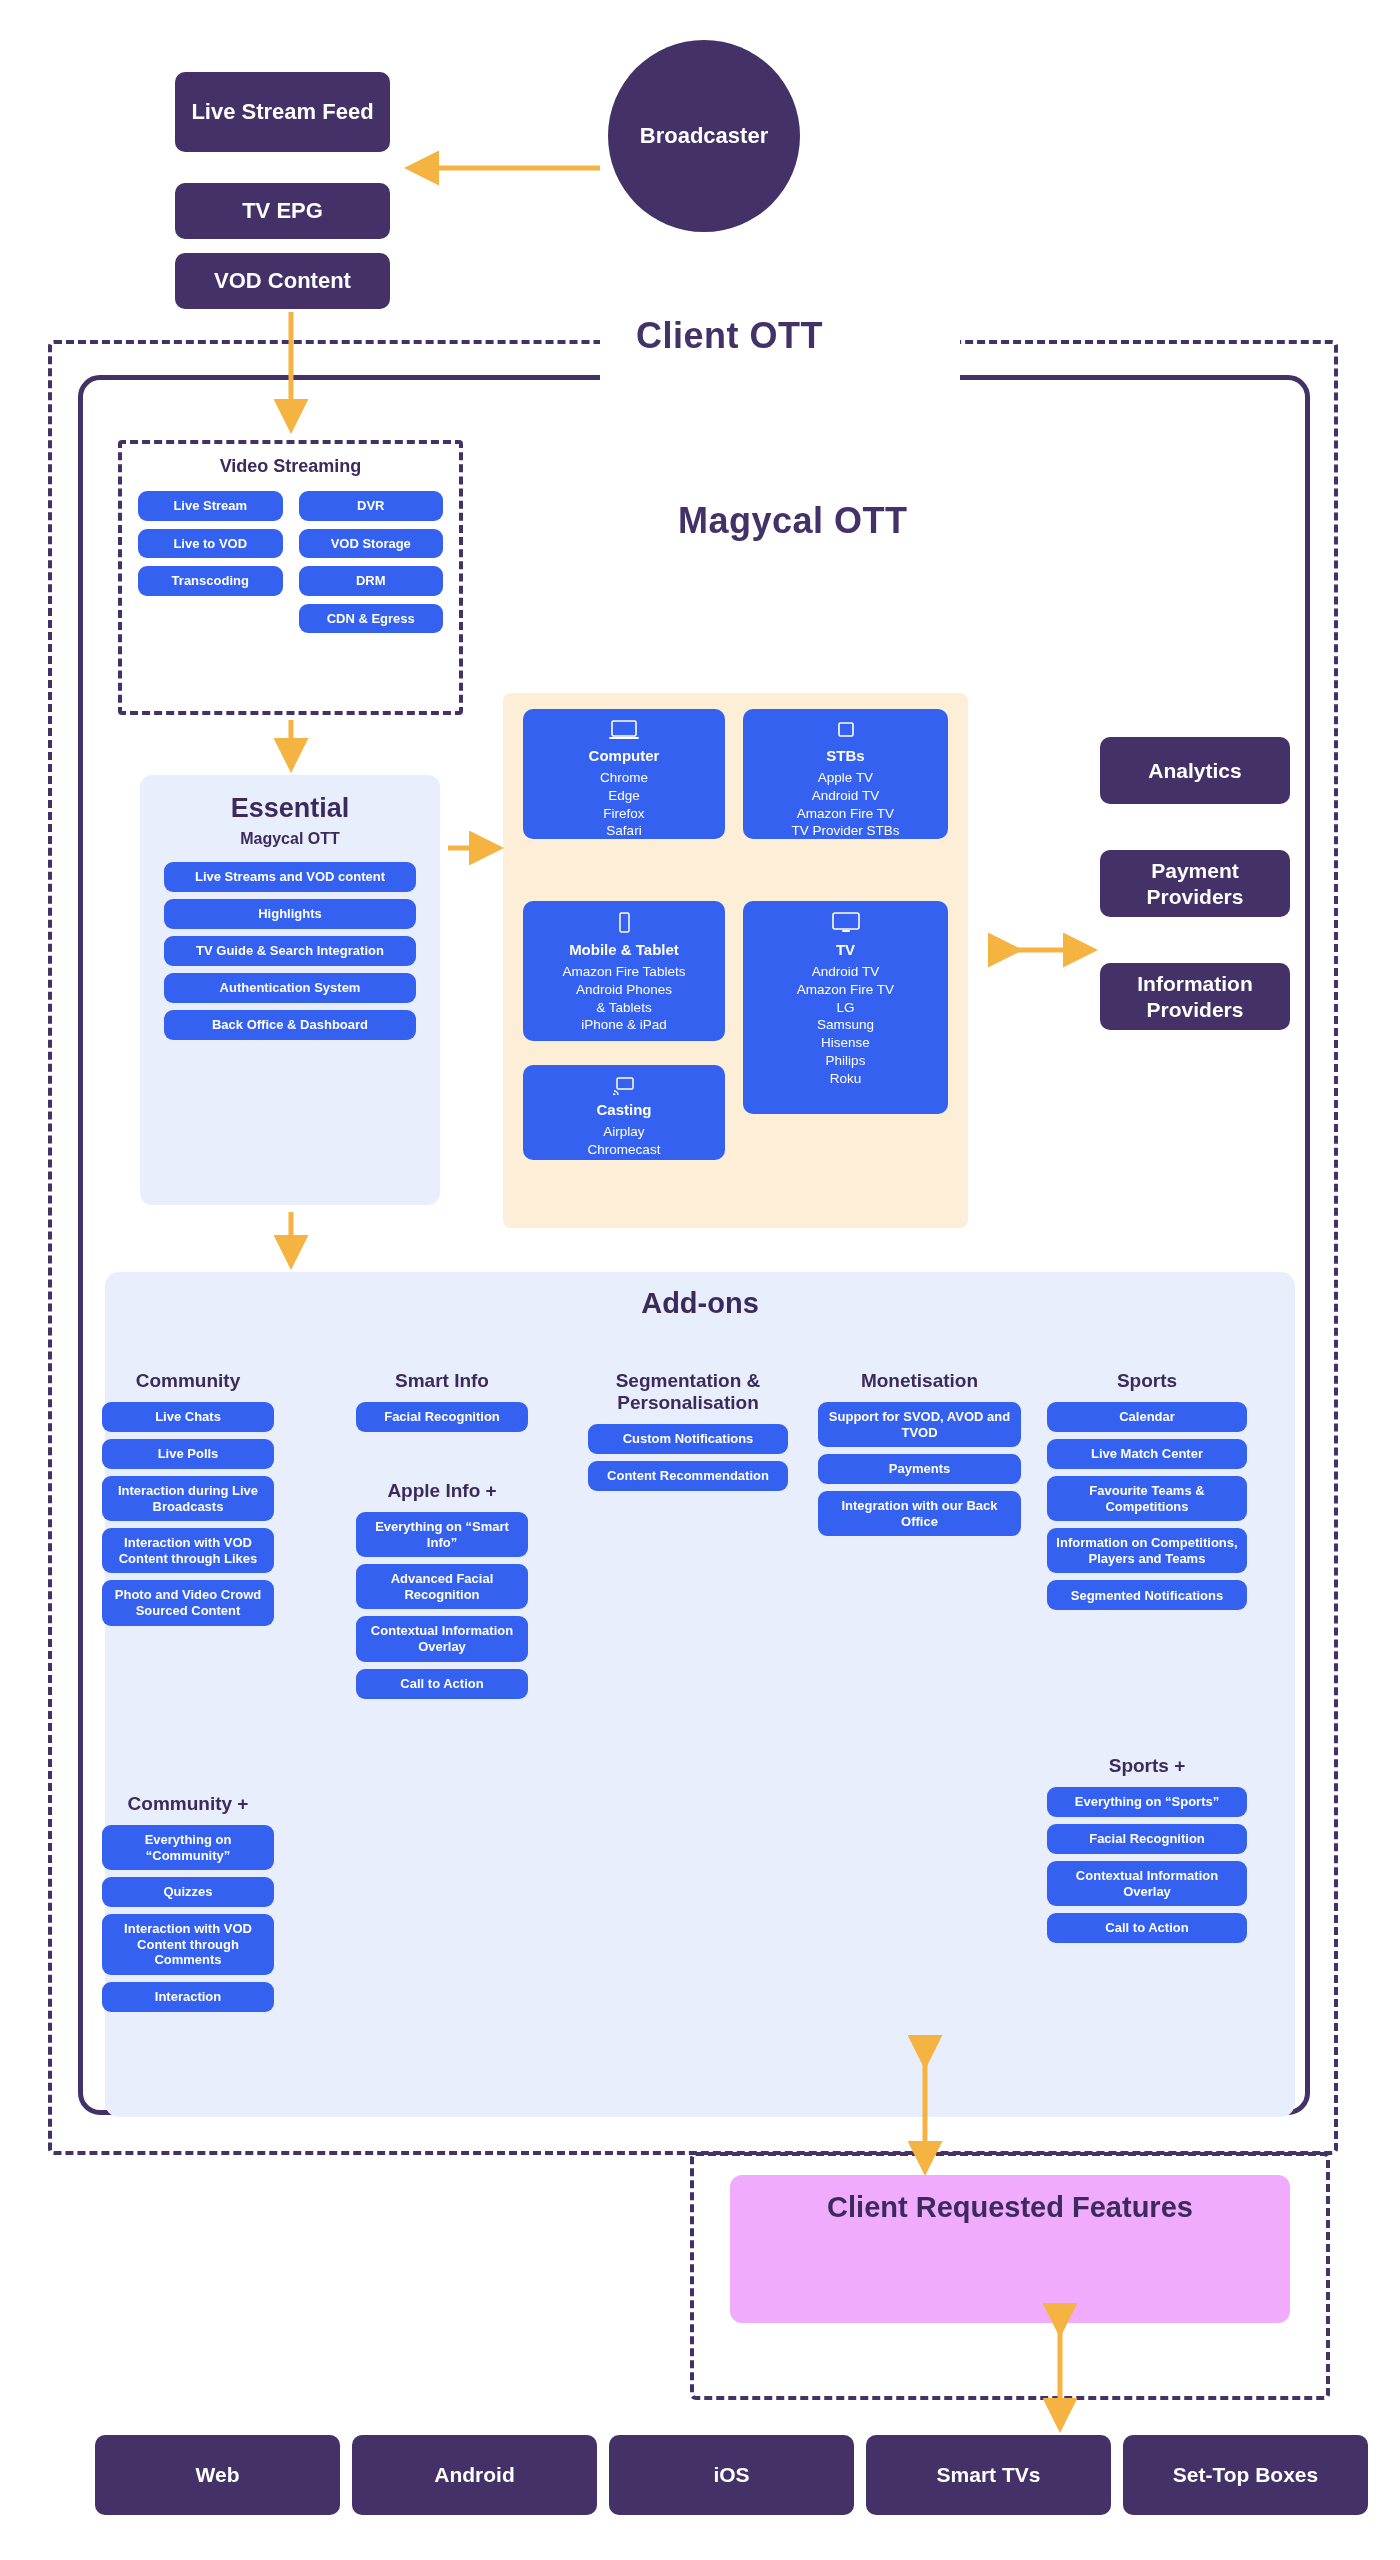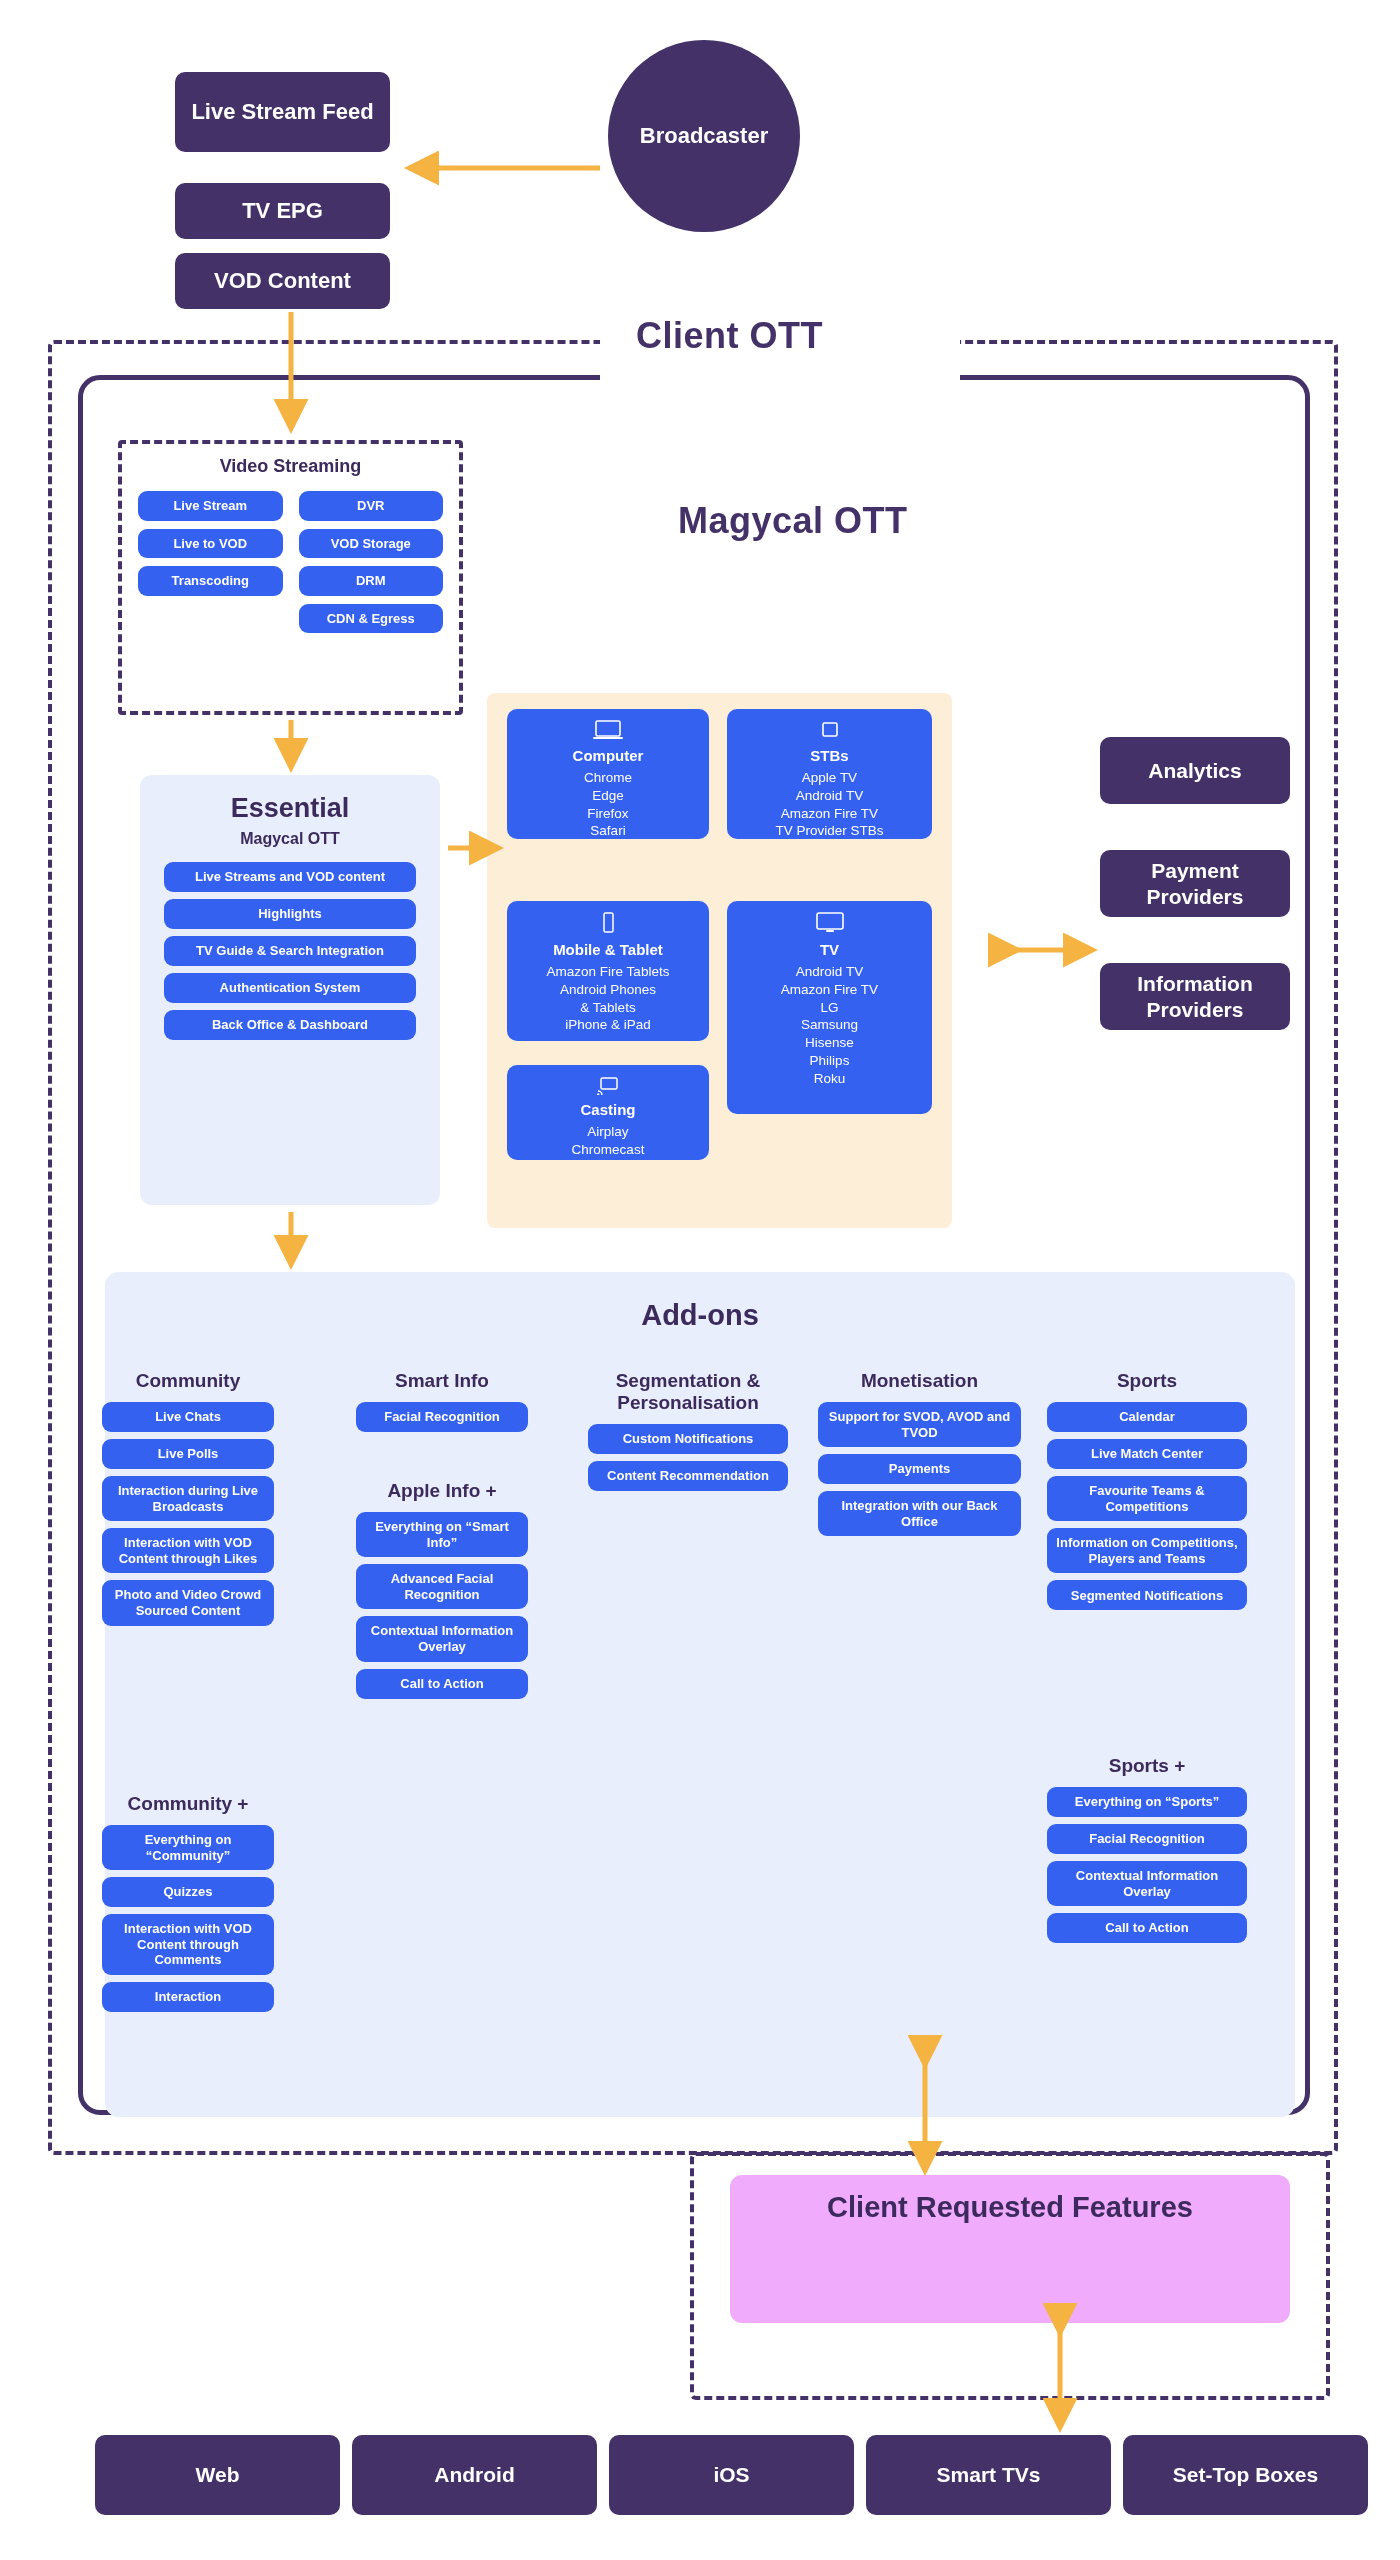--- a/index.html
+++ b/index.html
@@ -97,21 +97,21 @@
   
   #essential {
     position: absolute; left: 140px; top: 775px; width: 300px; height: 430px;
     background: #e8eefc; border-radius: 12px; padding: 18px 24px;
   }
   #essential .ess-title { text-align:center; font-size: 27px; font-weight: bold; color:#3c2a5c; }
   #essential .ess-sub  { text-align:center; font-size: 16px; font-weight: bold; color:#3c2a5c; margin: 6px 0 14px; }
 
   
   #devices {
-    position: absolute; left: 487px; top: 693px; width: 465px; height: 535px;
+    position: absolute; left: 503px; top: 693px; width: 465px; height: 535px;
     background: #fdeed8; border-radius: 8px; padding: 16px;
   }
   .dev-card {
     background: #3461ef; color:#fff; border-radius: 10px;
     padding: 10px 8px 14px; text-align: center; position: absolute;
   }
   .dev-card .dev-icon { font-size: 0; margin-bottom: 6px; display:block; }
   .dev-card .dev-title { font-weight: bold; font-size: 15px; margin-bottom: 5px; }
   .dev-card .dev-list  { font-size: 13.5px; line-height: 1.32; }
   #dev-computer { left: 20px;  top: 16px;  width: 202px; height: 130px; }
@@ -121,21 +121,21 @@
   #dev-casting  { left: 20px;  top: 372px; width: 202px; height: 95px; }
 
   
   #analytics { left: 1100px; top: 737px; width: 190px; height: 67px; font-size: 21px; }
   #payment   { left: 1100px; top: 850px; width: 190px; height: 67px; font-size: 21px; }
   #infoprov  { left: 1100px; top: 963px; width: 190px; height: 67px; font-size: 21px; }
 
   
   #addons {
     position: absolute; left: 105px; top: 1272px; width: 1190px; height: 845px;
-    background: #e8eefc; border-radius: 14px; padding: 27px 0 0;
+    background: #e8eefc; border-radius: 14px; padding: 15px 0 0;
   }
   #addons .addons-title { text-align:center; font-size: 29px; font-weight: bold; color:#3c2a5c; margin-bottom: 18px; }
   .addon-col { position: absolute; }
   #col-community  { left: 102px;  top: 1370px; width: 172px; }
   #col-smartinfo  { left: 356px;  top: 1370px; width: 172px; }
   #col-segment    { left: 588px;  top: 1370px; width: 200px; }
   #col-monet      { left: 818px;  top: 1370px; width: 203px; }
   #col-sports     { left: 1047px; top: 1370px; width: 200px; }
 
   #col-community-plus { left: 102px;  top: 1793px; width: 172px; }

